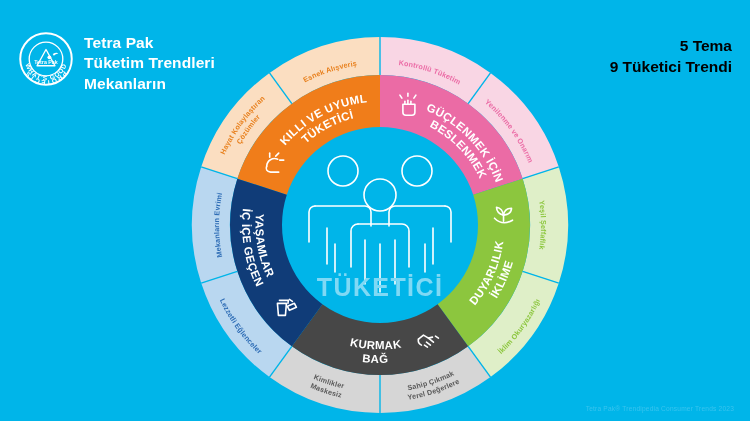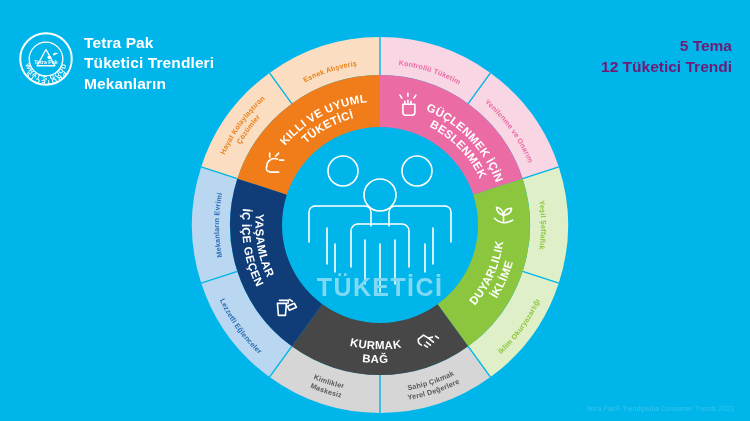--- a/index.html
+++ b/index.html
@@ -15,21 +15,21 @@
   .logo{
     position:absolute;left:18px;top:31px;width:56px;height:56px;
   }
   .title{
     position:absolute;left:84px;top:33px;
     color:#ffffff;font-size:15.5px;line-height:1.32;font-weight:bold;
     letter-spacing:.1px;
   }
   .headline{
     position:absolute;right:18px;top:36px;
-    color:#701a75;font-size:15.5px;line-height:1.34;font-weight:bold;
+    color:#000000;font-size:15.5px;line-height:1.34;font-weight:bold;
     text-align:right;
   }
   .footer{
     position:absolute;right:16px;bottom:9px;
     color:#37c4ef;font-size:6.6px;letter-spacing:.2px;
   }
 
   
   #chart{position:absolute;left:175px;top:28px;width:410px;height:385px;}
   #chart svg{display:block;width:100%;height:100%;overflow:visible;}
@@ -71,27 +71,27 @@
       </text>
       <text font-size="11.5" font-weight="bold" fill="#ffffff" letter-spacing="1.6" font-family="Liberation Sans, sans-serif">
         <textPath href="#lg-bot" startOffset="50%" text-anchor="middle">WHAT'S GOOD</textPath>
       </text>
       <text x="50" y="58.5" text-anchor="middle" font-size="9.5" font-weight="bold" fill="#ffffff" font-family="Liberation Sans, sans-serif">Tetra Pak</text>
     </svg>
   </div>
 
   <div class="title">
     <div>Tetra Pak</div>
-    <div>Tüketici Trendleri</div>
+    <div>Tüketim Trendleri</div>
     <div>Mekanların</div>
   </div>
 
   <div class="headline">
     <div>5 Tema</div>
-    <div>12 Tüketici Trendi</div>
+    <div>9 Tüketici Trendi</div>
   </div>
 
   <div id="chart">
     <svg id="chartSvg" viewBox="0 0 410 385">
       <g id="outerRing">
           <path d="M26.201374936511144 138.90480505750986 A188 188 0 0 1 94.49637256901507 44.90480505750989
              L116.83221215612905 75.64745084375788 A150 150 0 0 0 62.34152255572698 150.64745084375787 Z" fill="#FBDEC1"></path>
           <path d="M94.49637256901507 44.90480505750989 A188 188 0 0 1 205 9
              L205 47 A150 150 0 0 0 116.83221215612905 75.64745084375788 Z" fill="#FBDEC1"></path>
           <path d="M205 9 A188 188 0 0 1 315.5036274309849 44.90480505750989

